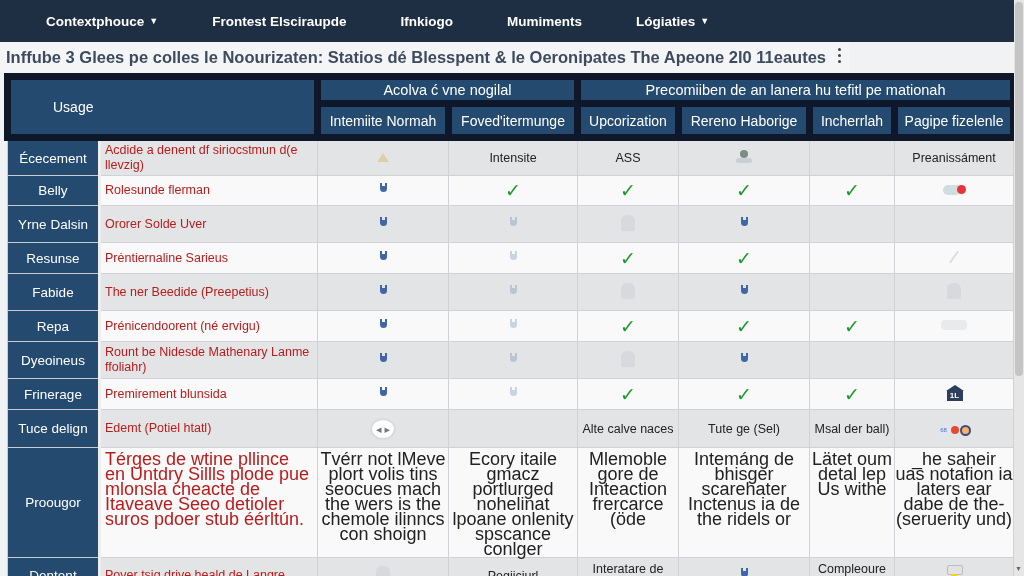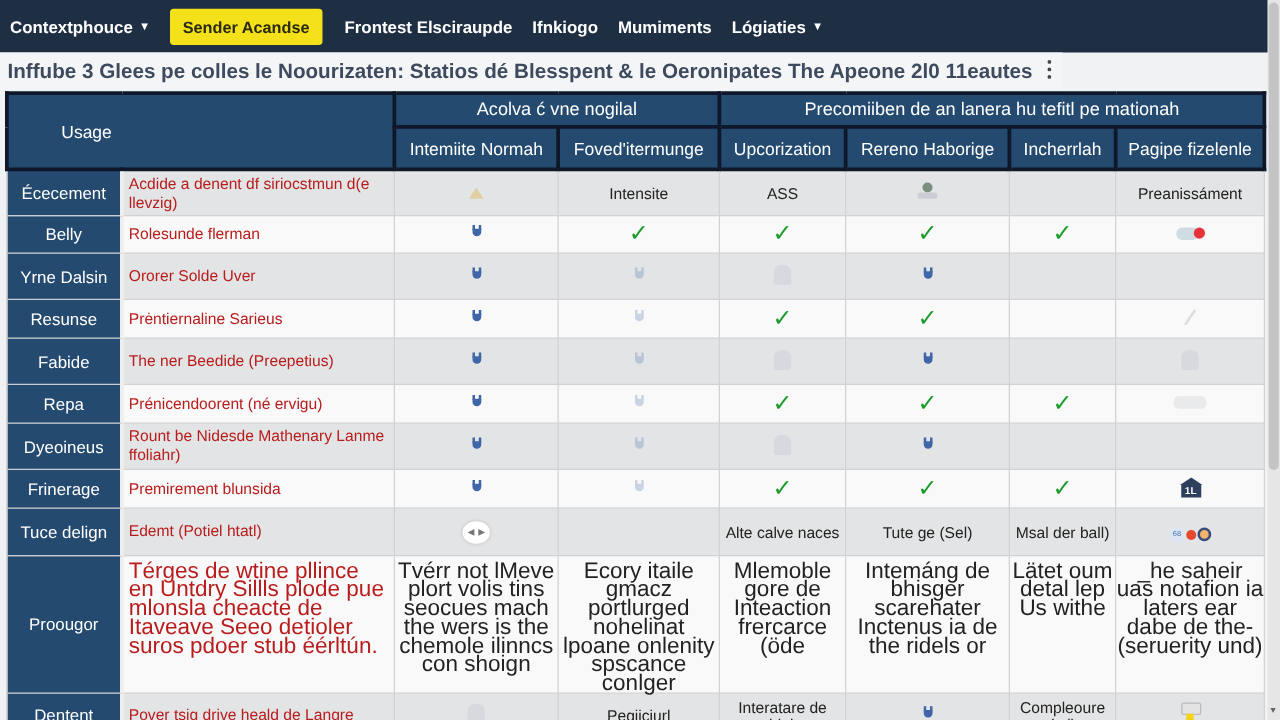--- a/index.html
+++ b/index.html
@@ -1,35 +1,35 @@
 <!DOCTYPE html>
 <html><head>
 <meta charset="utf-8">
 <style>
   * { box-sizing: border-box; margin: 0; padding: 0; }
   html, body { width: 1024px; height: 576px; overflow: hidden; background: #f1f2f3; }
   body { font-family: "Liberation Sans", "DejaVu Sans", sans-serif; color: #222; position: relative; }
 
   .topnav { position: absolute; left: 0; top: 0; width: 1024px; height: 42px; background: #1e2f44; display: flex; align-items: center; padding-left: 8px; }
-  .nav-item { color: #fff; font-weight: bold; font-size: 13.5px; margin-right: 16px; display: flex; align-items: center; white-space: nowrap; cursor: pointer; }
+  .nav-item { color: #fff; font-weight: bold; font-size: 13.5px; margin-right: 16px; display: flex; align-items: center; white-space: nowrap; cursor: pointer; margin-left: 38px; }
   .nav-item .caret { font-size: 9px; margin-left: 5px; }
   .nav-item.active { background: #f4e11a; color: #2a2a10; border-radius: 3px; padding: 7px 10px; margin-right: 18px; font-size: 13px; }
 
   .titlebar { position: absolute; left: 0; top: 42px; width: 850px; height: 30px; background: #f4f5f6; display: flex; align-items: center; padding-left: 6px; }
   .page-title { font-size: 16.5px; color: #3e4b5e; white-space: nowrap; }
   .kebab { position: absolute; right: 8px; top: 6px; width: 4px; display: flex; flex-direction: column; gap: 3px; cursor: pointer; }
   .kebab span { width: 3px; height: 3px; background: #444; border-radius: 50%; display: block; }
 
   .scrollbar { position: absolute; right: 0; top: 0; width: 10px; height: 576px; background: #e6e6e6; }
   .scroll-thumb { position: absolute; right: 1px; top: 2px; width: 8px; height: 374px; background: #c4c4c4; border-radius: 4px; }
   .scroll-down { position: absolute; right: 2px; bottom: 4px; font-size: 7px; color: #666; }
 
   .table-wrap { position: absolute; left: 4px; top: 73px; width: 1006px; }
   table { border-collapse: collapse; width: 1006px; table-layout: fixed; }
-  th { background: #244a70; color: #fff; font-weight: bold; font-size: 14px; border: 3px solid #0f172a; }
+  th { background: #244a70; color: #fff; font-weight: bold; font-size: 14px; border: 7px solid #0f172a; }
   th.group { height: 27px; font-weight: normal; font-size: 14.5px; }
   th.sub { height: 34px; font-weight: normal; font-size: 14px; }
   th.usage { text-align: left; padding-left: 42px; font-weight: normal; }
   td { border: 1px solid #d0d2d5; font-size: 12.5px; vertical-align: middle; }
   td.rowhead { background: #244a70; color: #fff; text-align: center; font-size: 13.5px; border-color: #c9ccd0; border-right: 3px solid #eee; }
   td.desc { padding: 2px 4px; line-height: 15px; color: #b91c1c; font-size: 12.5px; }
   td.cell { text-align: center; color: #222; line-height: 14px; }
   tr.odd td:not(.rowhead) { background: #e3e4e5; }
   tr.even td:not(.rowhead) { background: #f9f9f9; }
   td.long { vertical-align: top; padding-top: 4px; font-size: 18px; line-height: 15px; }
@@ -62,23 +62,20 @@
   .pen { display: inline-block; width: 2px; height: 14px; background: #ddd; transform: rotate(35deg); }
 </style>
 </head>
 <body>
 
 <nav class="topnav" id="topnav">
     <div class="nav-item">
       <span>Contextphouce</span>
       <span class="caret">▼</span>
     </div>
-    <div class="nav-item active">
-      <span>Sender Acandse</span>
-    </div>
     <div class="nav-item">
       <span>Frontest Elsciraupde</span>
     </div>
     <div class="nav-item">
       <span>Ifnkiogo</span>
     </div>
     <div class="nav-item">
       <span>Mumiments</span>
     </div>
     <div class="nav-item">

